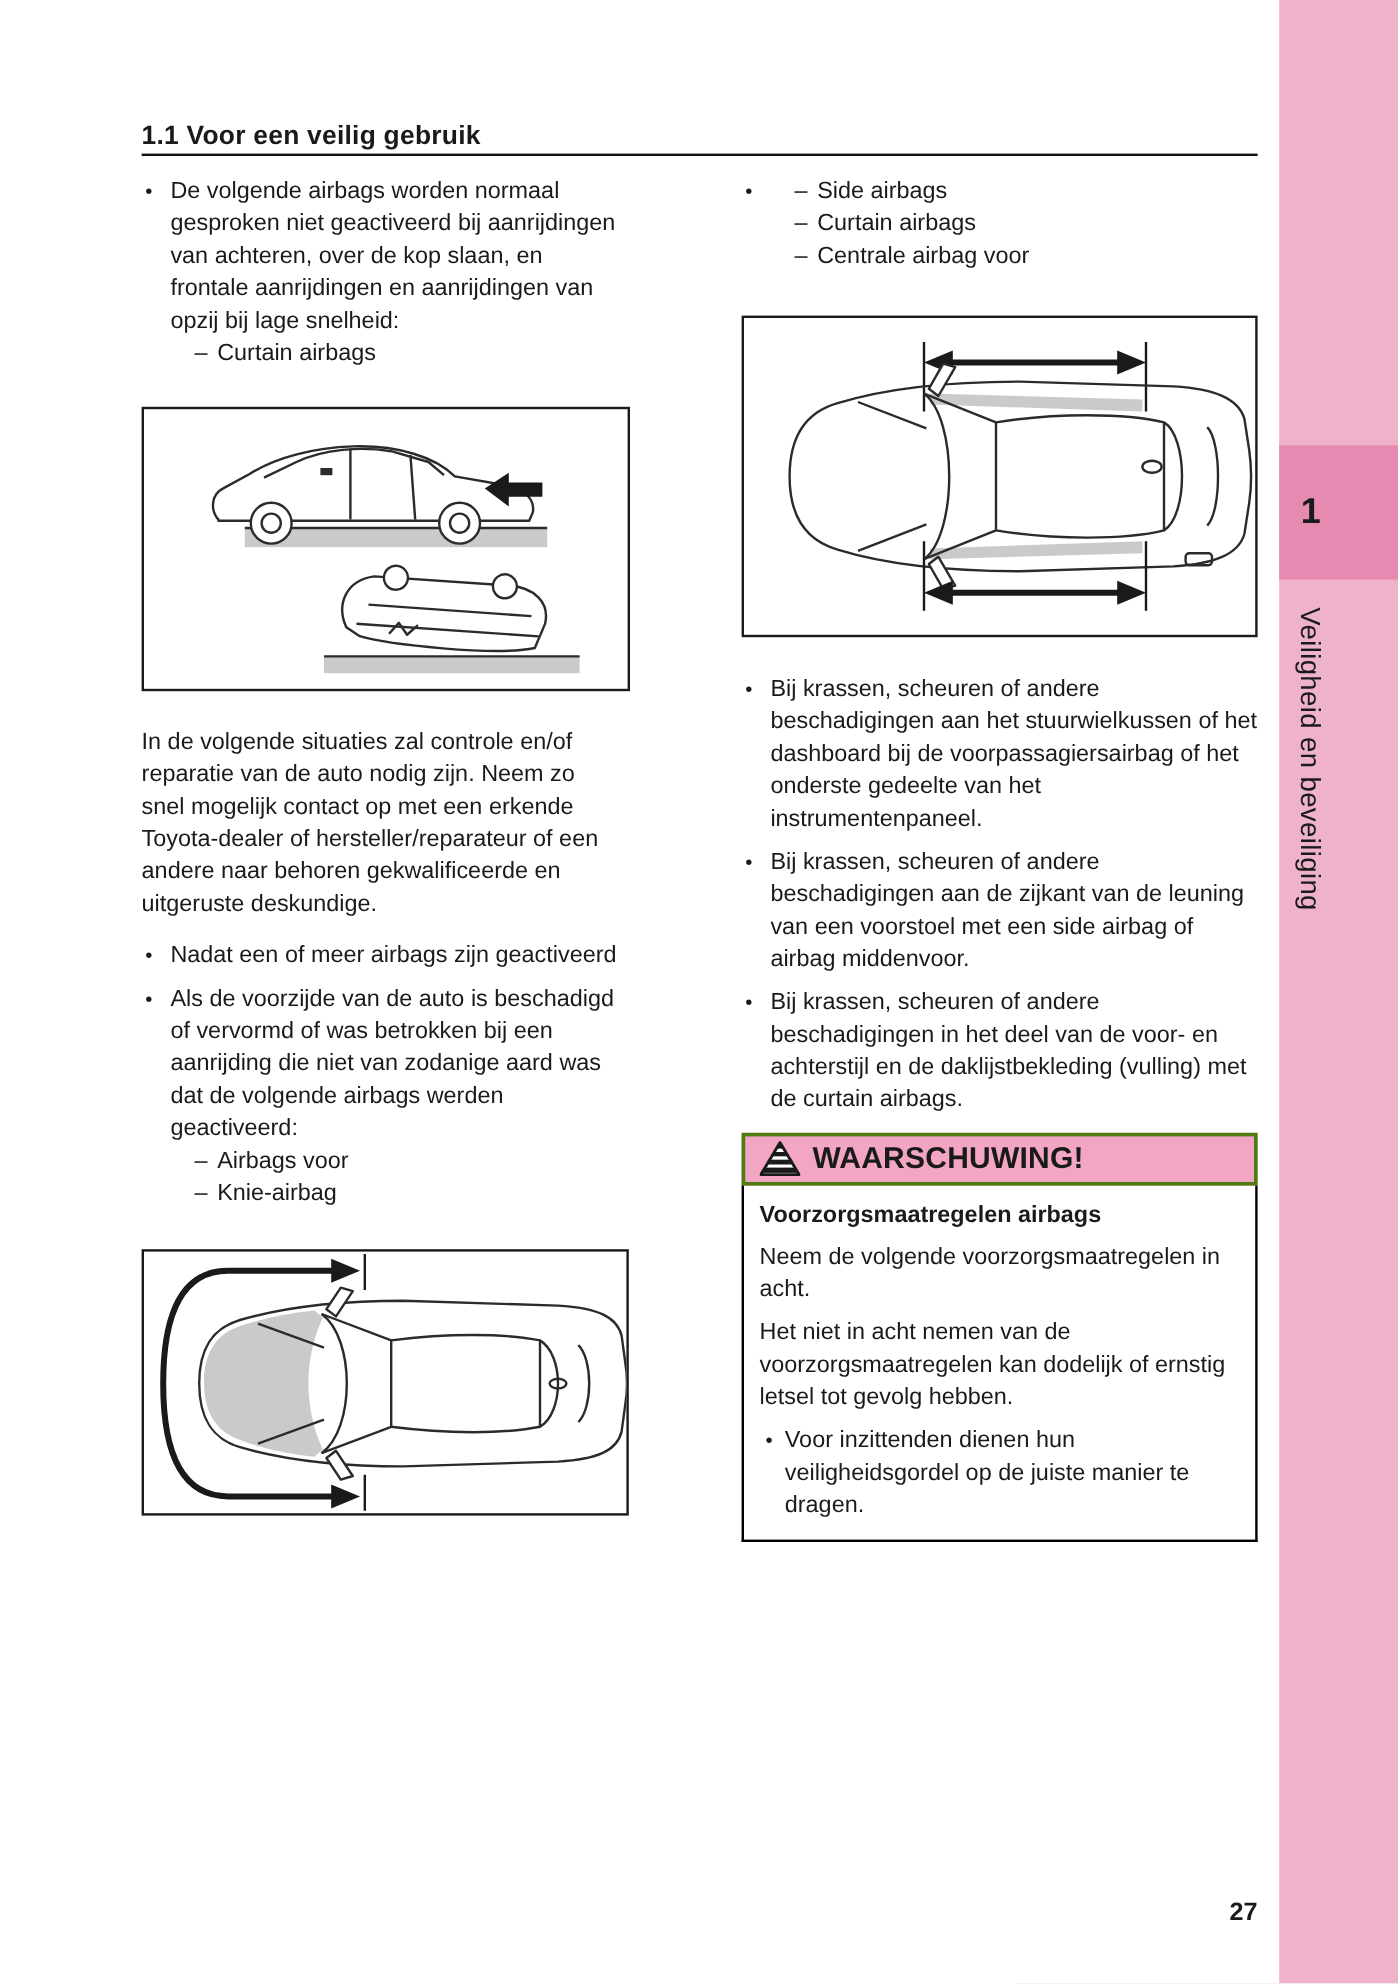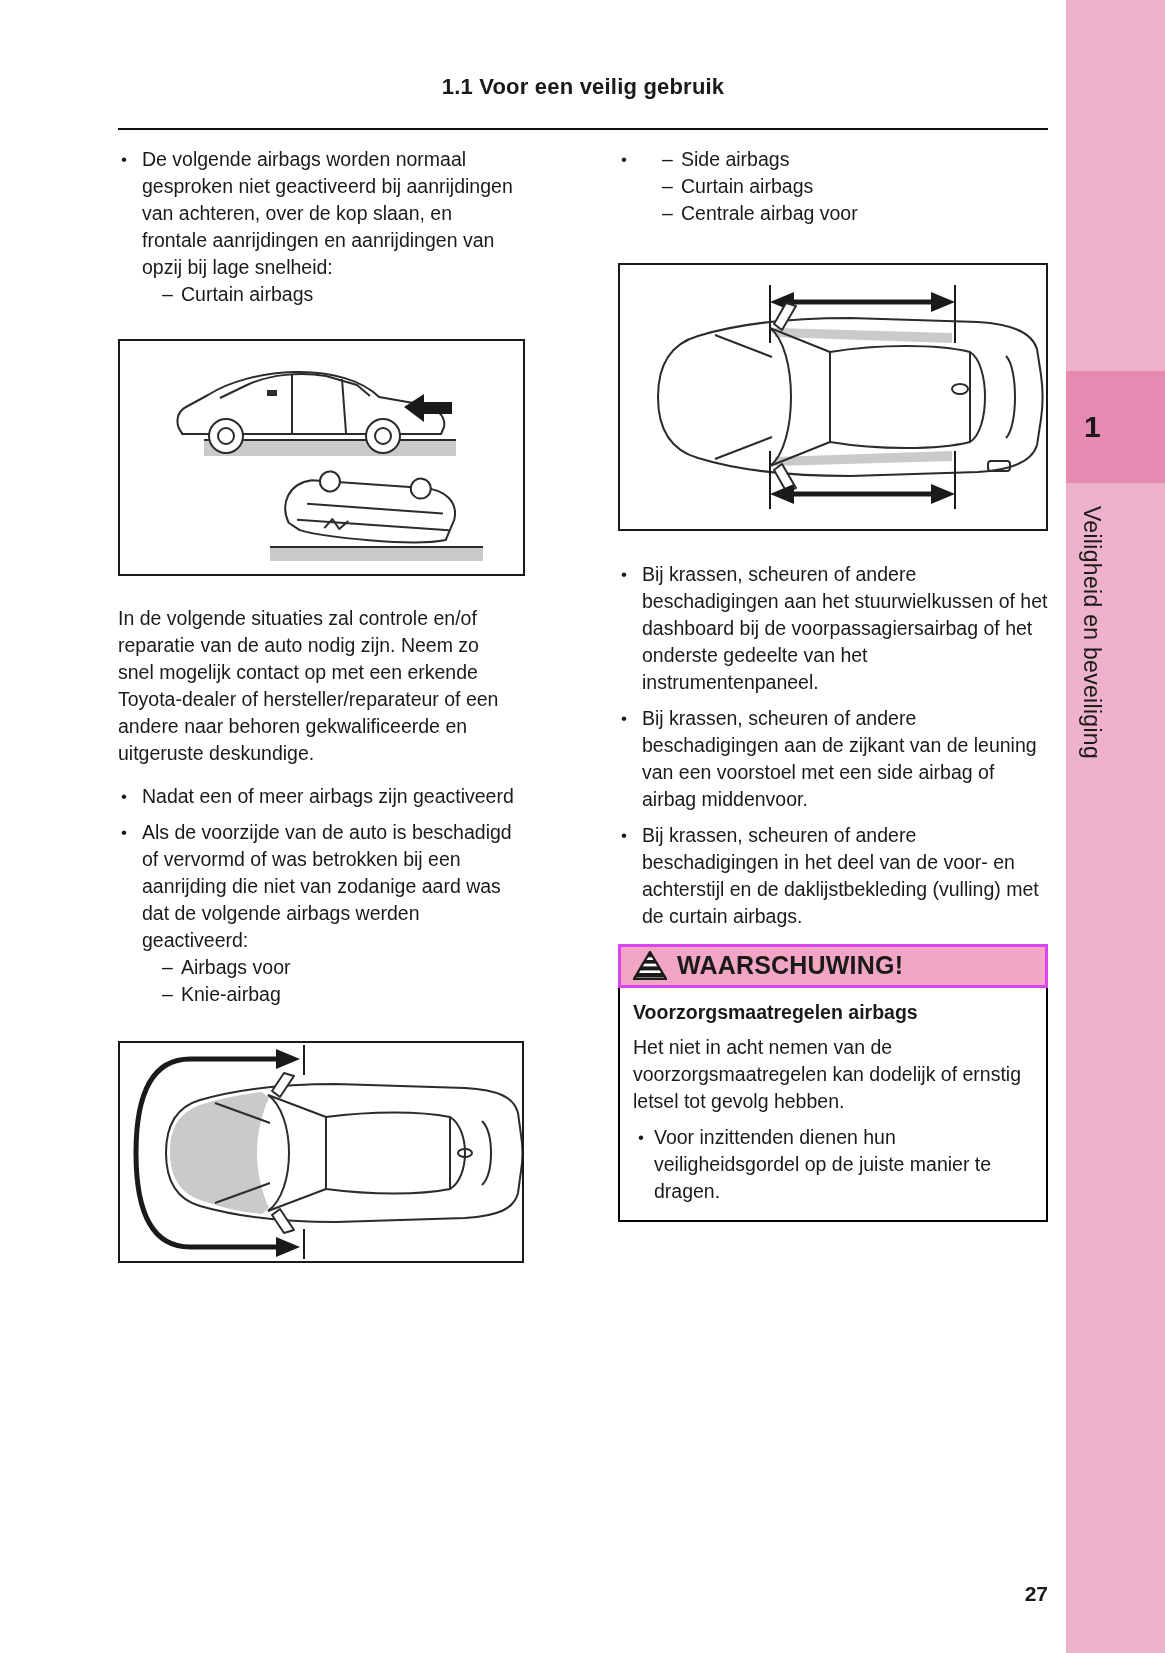--- a/index.html
+++ b/index.html
@@ -10,21 +10,21 @@
     --ink:#1A1A1A;
   }
   *{box-sizing:border-box;margin:0;padding:0}
   html,body{background:#e8e8e8}
   .page{
     position:relative;width:1165px;height:1653px;background:#fff;
     margin:0 auto;overflow:hidden;
     font-family:"Liberation Sans",sans-serif;color:var(--ink);
   }
   
-  .header-title{position:absolute;top:74px;left:118px;width:930px;text-align:center;
+  .header-title{position:absolute;top:100px;left:118px;width:930px;text-align:left;
     font-size:22px;font-weight:700;letter-spacing:.2px}
   .header-rule{position:absolute;top:128px;left:118px;width:930px;height:0;border-top:2px solid #111}
   
   .columns{position:absolute;top:146px;left:118px;width:930px;display:flex;gap:98px;
     font-size:19.5px;line-height:27px}
   .col-left{width:402px;flex:none}
   .col-right{width:430px;flex:none}
   .li{display:flex;margin-bottom:9px}
   .li .marker{flex:none;width:24px;padding-left:3px;font-size:17px}
   .li .li-text{flex:1}
@@ -34,21 +34,21 @@
   .bold-heading{font-weight:700;margin:27px 0 17px}
   .para{margin-bottom:16px}
   .figure{border:2px solid #1a1a1a;background:#fff}
   .figure svg{display:block}
   .fig-1{width:407px;height:237px;margin:31px 0 29px}
   .fig-2{width:430px;height:268px;margin:36px 0 30px}
   .fig-3{width:406px;height:222px;margin:33px 0 0}
   
   .warning{margin-top:14px}
   .warn-head{display:flex;align-items:center;gap:10px;background:var(--warn-pink);
-    border:3px solid #d946ef;padding:4px 12px 5px;font-size:25px;font-weight:700;letter-spacing:.2px}
+    border:3px solid #4d7c0f;padding:4px 12px 5px;font-size:25px;font-weight:700;letter-spacing:.2px}
   .warn-head .tri{flex:none;display:flex}
   .warn-body{border:2px solid #000;border-top:none;padding:11px 14px 15px 13px}
   .warn-sub{font-weight:700;margin-bottom:8px}
   .warn-body .para{margin-bottom:9px}
   .warn-body .li{margin-bottom:0}
   .warn-body .li .marker{width:21px;padding-left:5px}
   
   .sidebar{position:absolute;left:1066px;top:0;width:99px;height:1653px;background:var(--sidebar-pink)}
   .chapter-tab{position:absolute;left:0;top:371px;width:99px;height:112px;background:var(--tab-pink);
     display:flex;align-items:center}
@@ -259,20 +259,21 @@
                 <rect x="0" y="15.4" width="34" height="4" fill="#1a1a1a"></rect>
                 <rect x="0" y="22" width="34" height="4.4" fill="#1a1a1a"></rect>
               </g>
               <path d="M17,1 L33,28 L1,28 Z" fill="none" stroke="#1a1a1a" stroke-width="2.4" stroke-linejoin="round"></path>
             </svg>
           </span>
           <span>WAARSCHUWING!</span>
         </div>
         <div class="warn-body">
           <div class="warn-sub">Voorzorgsmaatregelen airbags</div>
+          <div class="para">Neem de volgende voorzorgsmaatregelen in acht.</div>
           <div class="para">Het niet in acht nemen van de voorzorgsmaatregelen kan dodelijk of ernstig letsel tot gevolg hebben.</div>
           <div class="li">
             <span class="marker">•</span>
             <div class="li-text">Voor inzittenden dienen hun veiligheidsgordel op de juiste manier te dragen.</div>
           </div>
         </div>
       </div>
 
     </div>
   </div>

